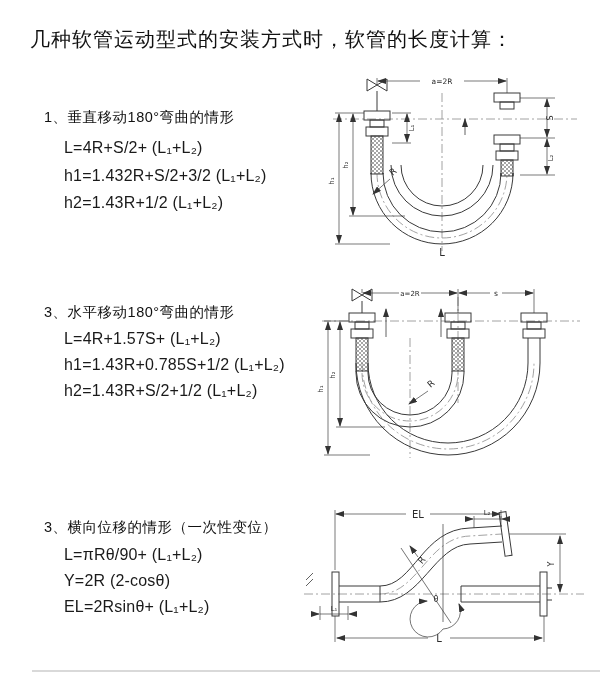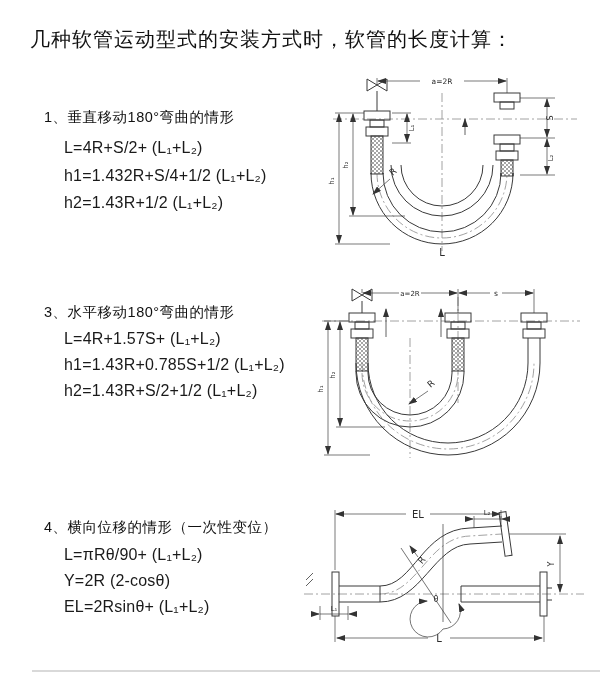--- a/index.html
+++ b/index.html
@@ -33,21 +33,21 @@
     background:#d9d9d9;
   }
 </style>
 </head>
 <body>
 
 <div class="page-title">几种软管运动型式的安装方式时，软管的长度计算：</div>
 
 <div class="section-heading" style="top:108px">1、垂直移动180°弯曲的情形</div>
 <div class="formula" style="top:139px">L=4R+S/2+ (L₁+L₂)</div>
-<div class="formula" style="top:167px">h1=1.432R+S/4+1/2 (L₁+L₂)</div>
+<div class="formula" style="top:167px">h1=1.432R+S/2+3/2 (L₁+L₂)</div>
 <div class="formula" style="top:194px">h2=1.43R+1/2 (L₁+L₂)</div>
 
 <svg class="diagram" style="left:315px;top:73px" width="275" height="185" viewBox="0 0 275 185">
   <defs>
     <pattern id="hx1" patternUnits="userSpaceOnUse" width="4" height="4">
       <path d="M0,0 L4,4 M4,0 L0,4" stroke="#6a6a6a" stroke-width="0.6"></path>
     </pattern>
     <marker id="ar1" markerWidth="9" markerHeight="6" refX="8" refY="3" orient="auto" markerUnits="userSpaceOnUse">
       <path d="M0,0 L9,3 L0,6 Z" fill="#333"></path>
     </marker>
@@ -202,21 +202,21 @@
     <path d="M118,108 L99,121" marker-end="url(#ar2)"></path>
   </g>
 
   <text x="100" y="12.5" font-size="7" text-anchor="middle">a=2R</text>
   <text x="186" y="12.5" font-size="7.5" text-anchor="middle">s</text>
   <text font-size="7" text-anchor="middle" transform="rotate(-90 25 92)" x="25" y="92">h₂</text>
   <text font-size="7" text-anchor="middle" transform="rotate(-90 13 106)" x="13" y="106">h₁</text>
   <text font-size="9" text-anchor="middle" transform="rotate(-40 123 103)" x="123" y="103">R</text>
 </svg>
 
-<div class="section-heading" style="top:518px">4、横向位移的情形（一次性变位）</div>
+<div class="section-heading" style="top:518px">3、横向位移的情形（一次性变位）</div>
 <div class="formula" style="top:546px">L=πRθ/90+ (L₁+L₂)</div>
 <div class="formula" style="top:572px">Y=2R (2-cosθ)</div>
 <div class="formula" style="top:598px">EL=2Rsinθ+ (L₁+L₂)</div>
 
 <svg class="diagram" style="left:298px;top:502px" width="292" height="148" viewBox="0 0 292 148">
   <defs>
     <marker id="ar3" markerWidth="9" markerHeight="6" refX="8" refY="3" orient="auto" markerUnits="userSpaceOnUse">
       <path d="M0,0 L9,3 L0,6 Z" fill="#333"></path>
     </marker>
   </defs>

